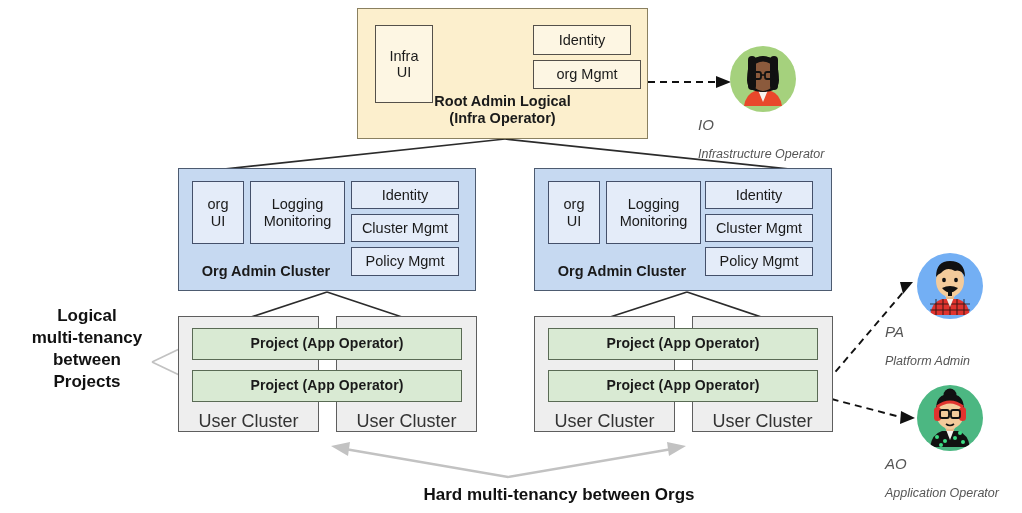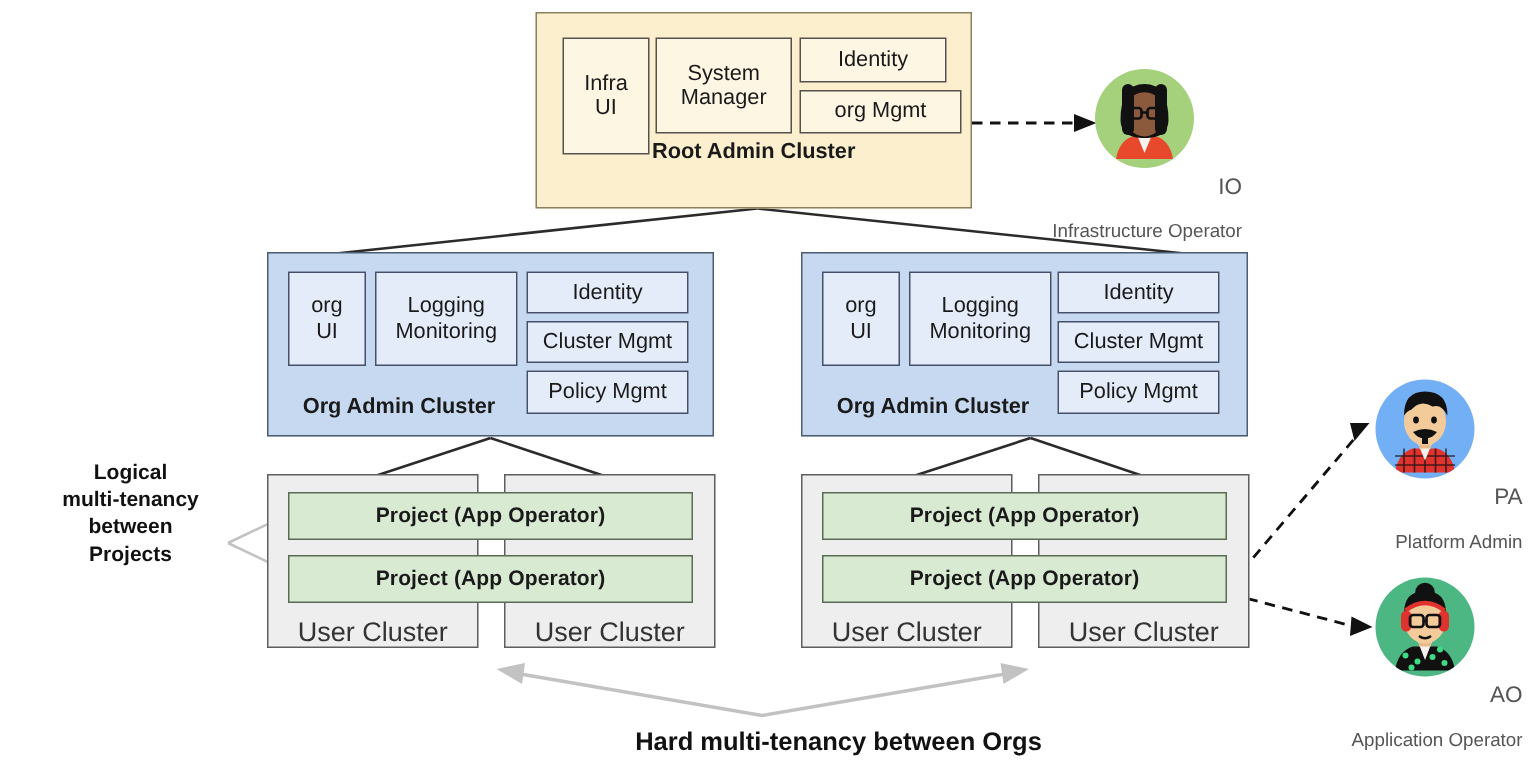--- a/index.html
+++ b/index.html
@@ -28,27 +28,27 @@
 
   .cluster-caption{position:absolute;text-align:center;font-weight:bold;
                    font-size:14.5px;line-height:1.2;}
 
   .proj-label{font-weight:bold;font-size:14px;letter-spacing:.1px;}
 
   .uc-label{position:absolute;text-align:center;font-size:18px;color:#333;}
 
   
   .side-note{position:absolute;text-align:center;font-weight:bold;
-             font-size:14px;line-height:1.3;color:#111;}
+             font-size:17px;line-height:1.3;color:#111;}
 
   .bottom-caption{position:absolute;width:100%;text-align:center;
                   font-weight:bold;font-size:17px;color:#111;margin-left:48px;}
 
   
-  .persona{position:absolute;width:130px;text-align:right;}
+  .persona{position:absolute;width:130px;text-align:left;font-style:italic;}
   .avatar{width:66px;height:66px;border-radius:50%;margin:0 auto;
           position:relative;overflow:hidden;}
   .p-initials{font-size:15px;color:#555;margin-top:4px;}
   .p-role{font-size:12.5px;color:#555;margin-top:14px;}
 </style>
 </head>
 <body>
 
 <div id="stage">
 
@@ -82,35 +82,32 @@
     <path d="M686,446 L667,442 L669,456 Z" fill="#c2c2c2"></path>
   </svg>
 
   <div class="box cluster root-cluster" style="left:357px;top:8px;width:291px;height:131px;"></div>
 
   <div class="tile tile-cream t14" style="left:375px;top:25px;width:58px;height:78px;">
     <span style="white-space:pre-line;">Infra
 UI</span>
   </div>
 
-  <div class="tile tile-cream t14" style="left:437px;top:25px;width:91px;height:64px;">
-    <span style="white-space:pre-line;">System
-Manager</span>
-  </div>
 
   <div class="tile tile-cream t14" style="left:533px;top:25px;width:98px;height:30px;">
     <span>Identity</span>
   </div>
 
   <div class="tile tile-cream t14" style="left:533px;top:60px;width:108px;height:29px;">
     <span>org Mgmt</span>
   </div>
 
   <div class="cluster-caption" style="left:357px;top:93px;width:291px;">
-    <div>Root Admin Cluster</div>
+    <div>Root Admin Logical</div>
+    <div>(Infra Operator)</div>
   </div>
 
   <div class="box cluster org-cluster" style="left:178px;top:168px;width:298px;height:123px;"></div>
 
   <div class="tile tile-blue t14" style="left:192px;top:181px;width:52px;height:63px;">
     <span style="white-space:pre-line;">org
 UI</span>
   </div>
 
   <div class="tile tile-blue t14" style="left:250px;top:181px;width:95px;height:63px;">

